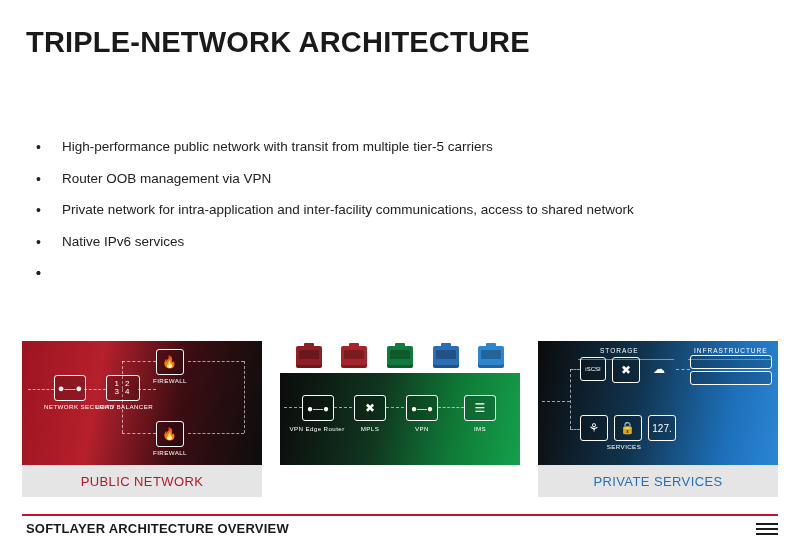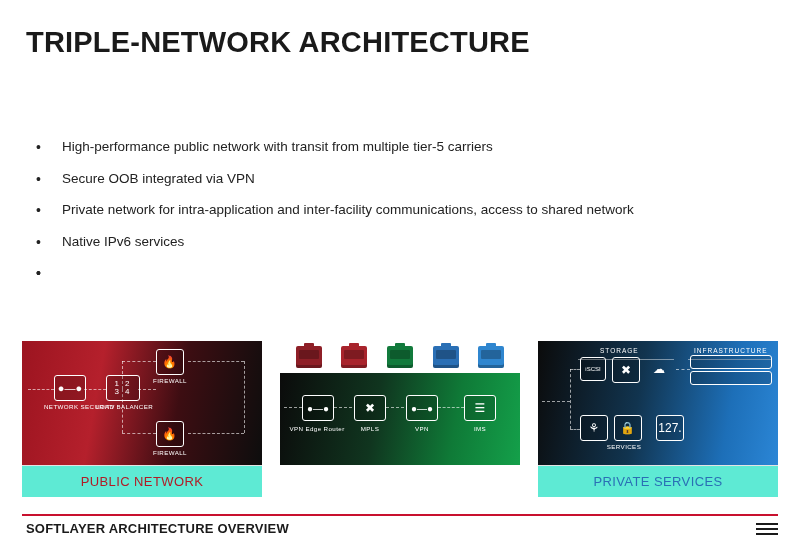--- a/index.html
+++ b/index.html
@@ -80,21 +80,21 @@
     width: 240px;
     height: 124px;
     overflow: hidden;
   }
   .panel .caption {
     height: 31px;
     line-height: 31px;
     text-align: center;
     font-size: 13px;
     letter-spacing: 0.4px;
-    background: #5eead4;
+    background: #e5e5e5;
     border-top: 1px solid #e3e3e3;
   }
   .cap-public { color: #b01c27; }
   .cap-mgmt { color: #18803a; }
   .cap-priv { color: #2a6fb5; }
 
   
   .art-public {
     background: linear-gradient(100deg, #9c1420 0%, #b5202c 32%, #3d0d12 64%, #0d0d0d 100%);
   }
@@ -217,21 +217,21 @@
 
   <div class="slide-title">TRIPLE-NETWORK ARCHITECTURE</div>
 
   <div class="bullets">
     <div class="bullet">
       <span class="dot">•</span>
       <span>High-performance public network with transit from multiple tier-5 carriers</span>
     </div>
     <div class="bullet">
       <span class="dot">•</span>
-      <span>Secure OOB integrated via VPN</span>
+      <span>Router OOB management via VPN</span>
     </div>
     <div class="bullet">
       <span class="dot">•</span>
       <span>Private network for intra-application and inter-facility communications, access to shared network</span>
     </div>
     <div class="bullet">
       <span class="dot">•</span>
       <span>Native IPv6 services</span>
     </div>
     <div class="bullet">
@@ -340,21 +340,21 @@
           <span>iSCSI</span>
         </div>
         <div class="tile" style="left:74px; top:16px; width:26px; height:24px;">✖</div>
         <div class="tile" style="left:108px; top:16px; width:26px; height:24px; border:none; background:transparent;">☁</div>
 
         <div class="tile" style="left:152px; top:14px; width:80px; height:12px;"></div>
         <div class="tile" style="left:152px; top:30px; width:80px; height:12px;"></div>
 
         <div class="tile" style="left:42px; top:74px; width:26px; height:24px;">⚘</div>
         <div class="tile" style="left:76px; top:74px; width:26px; height:24px;">🔒</div>
-        <div class="tile" style="left:110px; top:74px; width:26px; height:24px; font-size:12px;margin-left:8px;">
+        <div class="tile" style="left:110px; top:74px; width:26px; height:24px; font-size:10px;">
           <span>127.</span>
         </div>
         <div class="ico-label" style="left:56px; top:102px; width:60px;">SERVICES</div>
       </div>
       <div class="caption cap-priv">PRIVATE SERVICES</div>
     </div>
 
   </div>
 
   <div class="footer-rule"></div>

